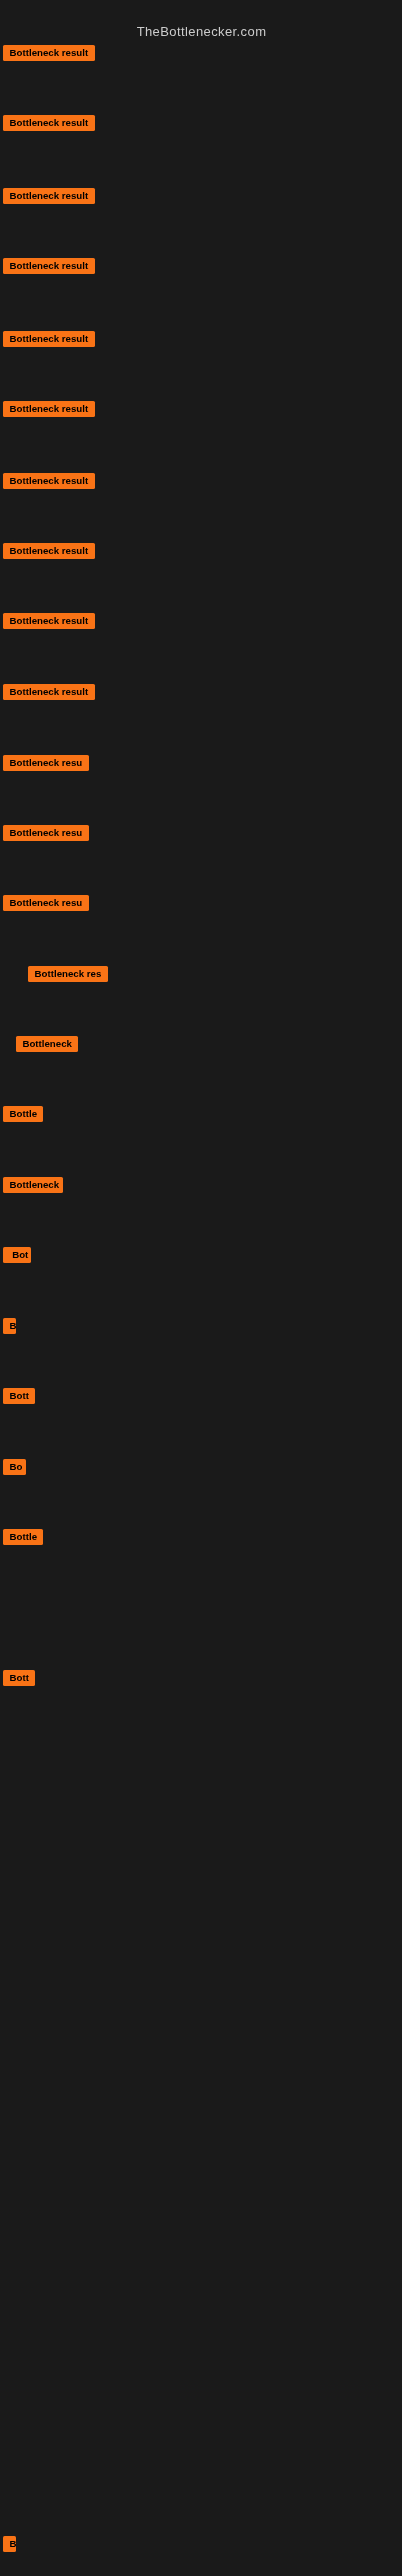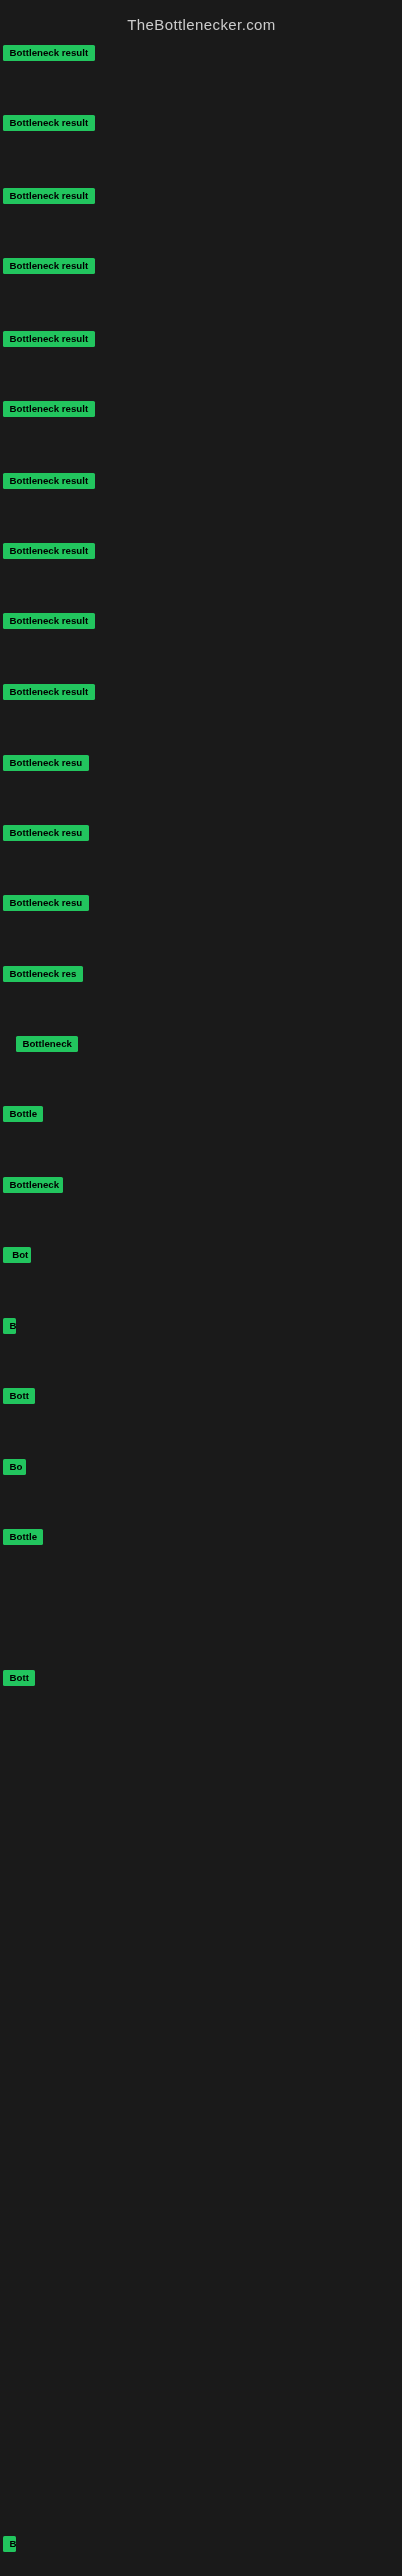--- a/index.html
+++ b/index.html
@@ -12,28 +12,28 @@
       background-color: #1a1a1a;
       width: 403px;
       min-height: 2576px;
       font-family: Arial, sans-serif;
       position: relative;
     }
 
     .site-title {
       text-align: center;
       color: #cccccc;
-      font-size: 15px;
-      padding: 16px 0;
+      font-size: 13px;
+      padding: 24px 0;
       letter-spacing: 0.4px;
     }
 
     .bottleneck-badge {
       display: inline-block;
-      background-color: #22c55e;
+      background-color: #f97316;
       color: #000;
       font-size: 9.7px;
       font-weight: bold;
       padding: 2.4px 6.4px;
       border-radius: 1.6px;
       white-space: nowrap;
       overflow: hidden;
     }
   </style>
 </head>
@@ -50,21 +50,21 @@
     <div style="position: absolute; top: 258px; left: 3.2px;"><div class="bottleneck-badge" style="max-width: 118px;">Bottleneck result</div></div>
     <div style="position: absolute; top: 331px; left: 3.2px;"><div class="bottleneck-badge" style="max-width: 119px;">Bottleneck result</div></div>
     <div style="position: absolute; top: 401px; left: 3.2px;"><div class="bottleneck-badge" style="max-width: 117px;">Bottleneck result</div></div>
     <div style="position: absolute; top: 473px; left: 3.2px;"><div class="bottleneck-badge" style="max-width: 114px;">Bottleneck result</div></div>
     <div style="position: absolute; top: 543px; left: 3.2px;"><div class="bottleneck-badge" style="max-width: 118px;">Bottleneck result</div></div>
     <div style="position: absolute; top: 613px; left: 3.2px;"><div class="bottleneck-badge" style="max-width: 115px;">Bottleneck result</div></div>
     <div style="position: absolute; top: 684px; left: 3.2px;"><div class="bottleneck-badge" style="max-width: 114px;">Bottleneck result</div></div>
     <div style="position: absolute; top: 755px; left: 3.2px;"><div class="bottleneck-badge" style="max-width: 109px;">Bottleneck resu</div></div>
     <div style="position: absolute; top: 825px; left: 3.2px;"><div class="bottleneck-badge" style="max-width: 105px;">Bottleneck resu</div></div>
     <div style="position: absolute; top: 895px; left: 3.2px;"><div class="bottleneck-badge" style="max-width: 101px;">Bottleneck resu</div></div>
-    <div style="position: absolute; top: 966px; left: 3.2px;"><div class="bottleneck-badge" style="max-width: 95px;">Bottleneck res</div></div>
+    <div style="position: absolute; top: 966px; left: 3.2px;"><div class="bottleneck-badge" style="max-width: 95px; margin-left: 25px;">Bottleneck res</div></div>
     <div style="position: absolute; top: 1036px; left: 16px; text-align: center;"><div class="bottleneck-badge" style="max-width: 72px;">Bottleneck</div></div>
     <div style="position: absolute; top: 1106px; left: 3.2px;"><div class="bottleneck-badge" style="max-width: 44px;">Bottle</div></div>
     <div style="position: absolute; top: 1177px; left: 3.2px;"><div class="bottleneck-badge" style="max-width: 60px;">Bottleneck</div></div>
     <div style="position: absolute; top: 1247px; left: 3.2px;"><div class="bottleneck-badge" style="max-width: 28px; padding-left: 9px;">Bot</div></div>
     <div style="position: absolute; top: 1318px; left: 3.2px;"><div class="bottleneck-badge" style="max-width: 12px;">B</div></div>
     <div style="position: absolute; top: 1388px; left: 3.2px;"><div class="bottleneck-badge" style="max-width: 34px;">Bott</div></div>
     <div style="position: absolute; top: 1459px; left: 3.2px;"><div class="bottleneck-badge" style="max-width: 22.5px;">Bo</div></div>
     <div style="position: absolute; top: 1529px; left: 3.2px;"><div class="bottleneck-badge" style="max-width: 44px;">Bottle</div></div>
     <div style="position: absolute; top: 1670px; left: 3.2px;"><div class="bottleneck-badge" style="max-width: 34px;">Bott</div></div>
     <div style="position: absolute; top: 2536px; left: 3.2px;"><div class="bottleneck-badge" style="max-width: 12px;">B</div></div>

